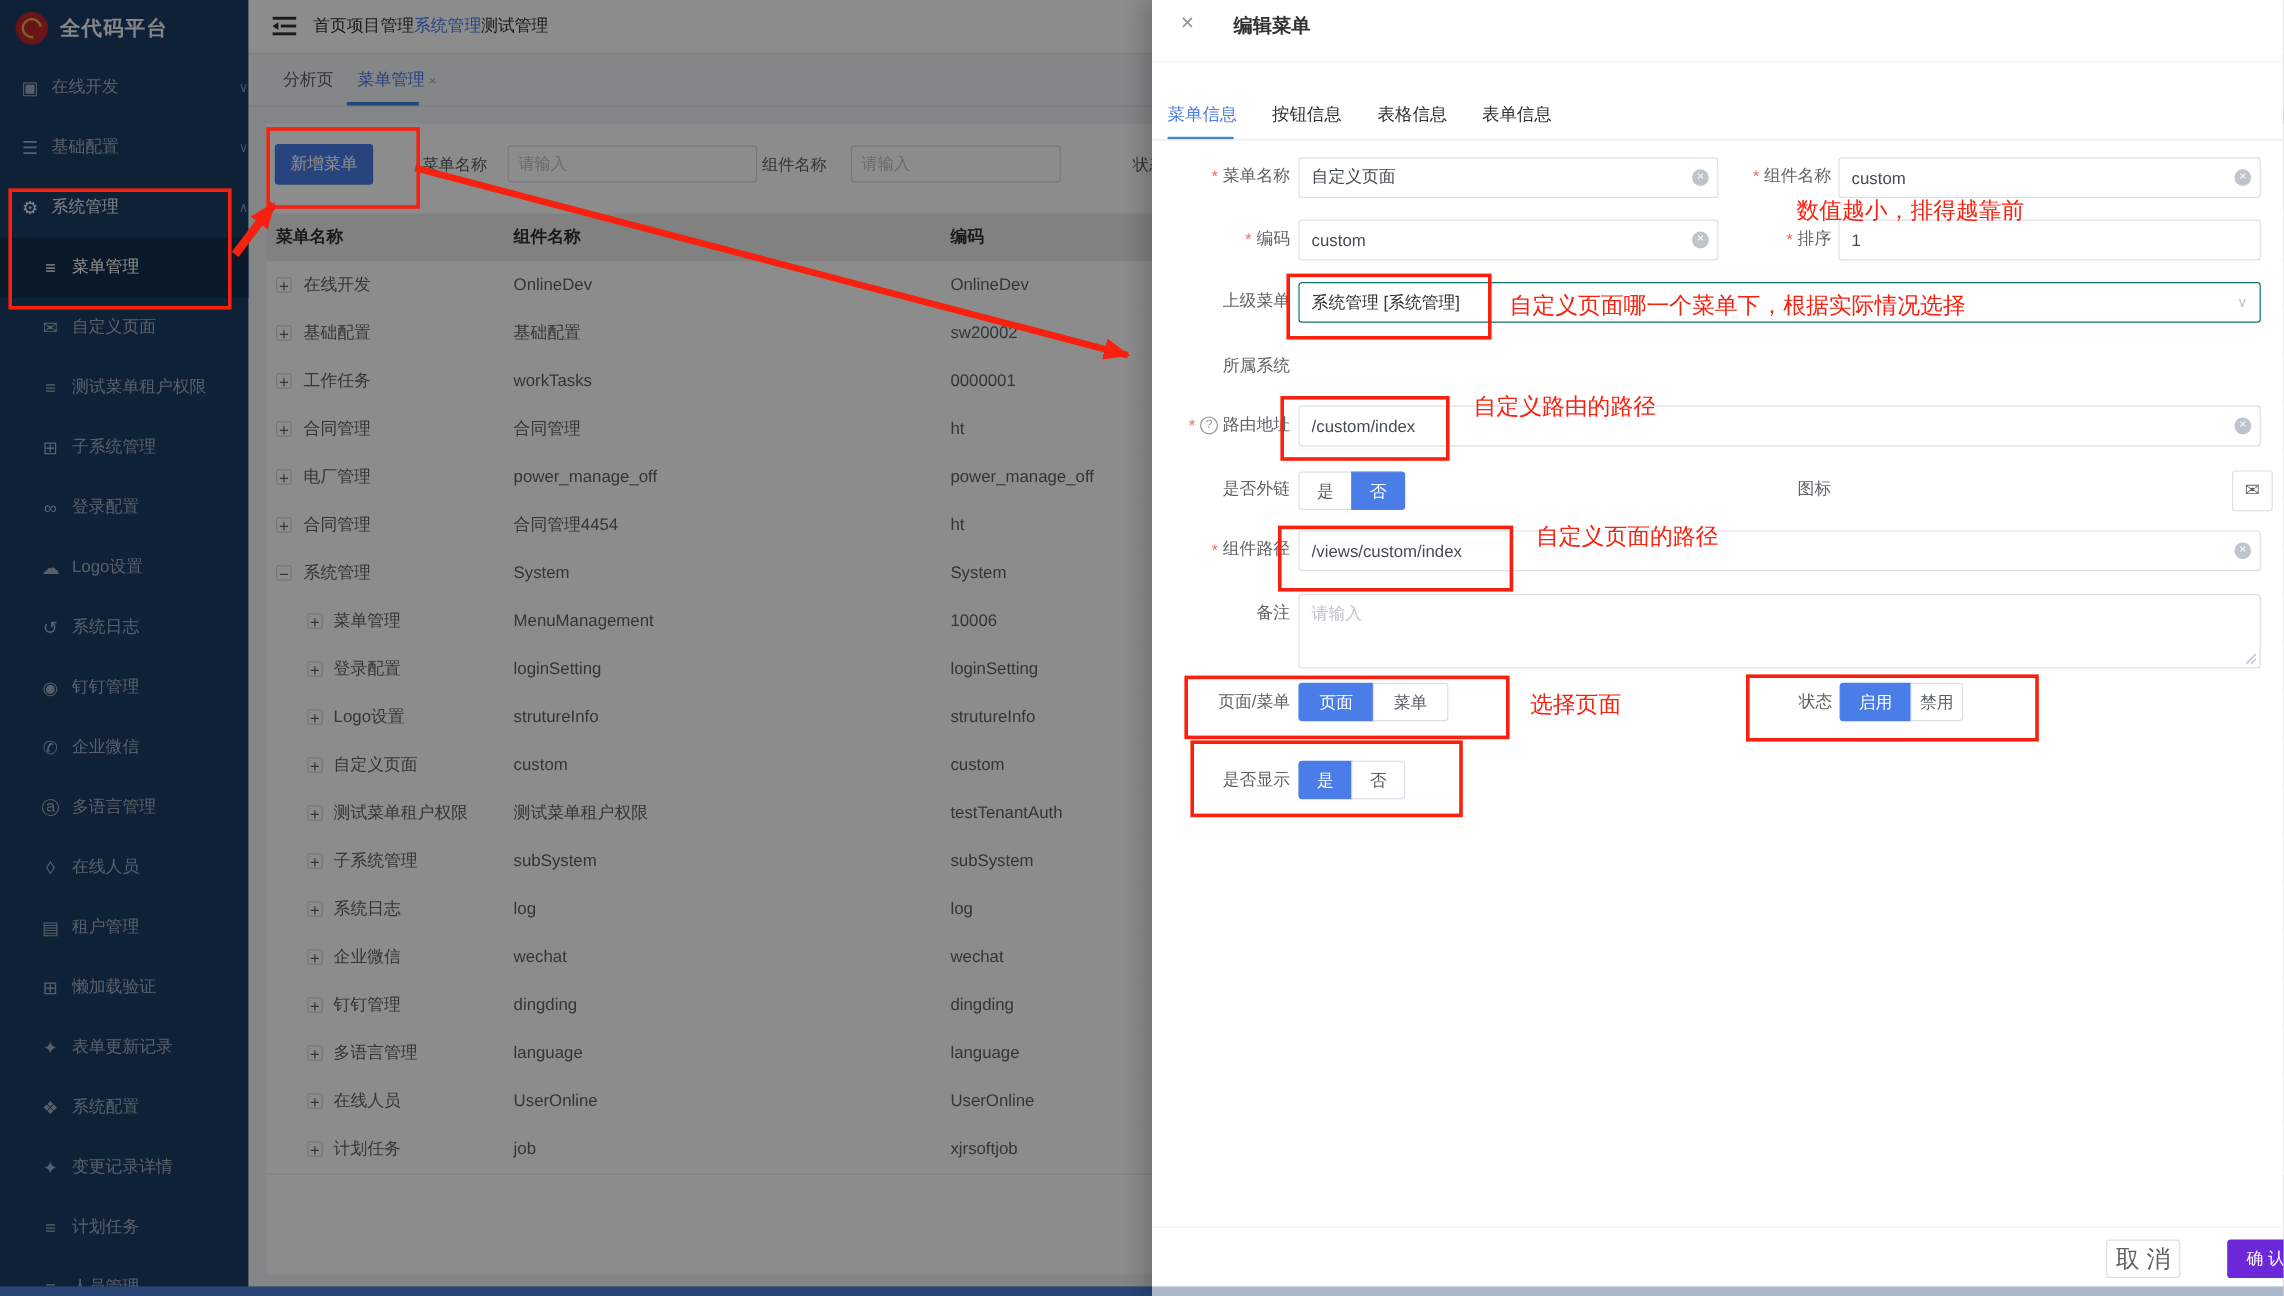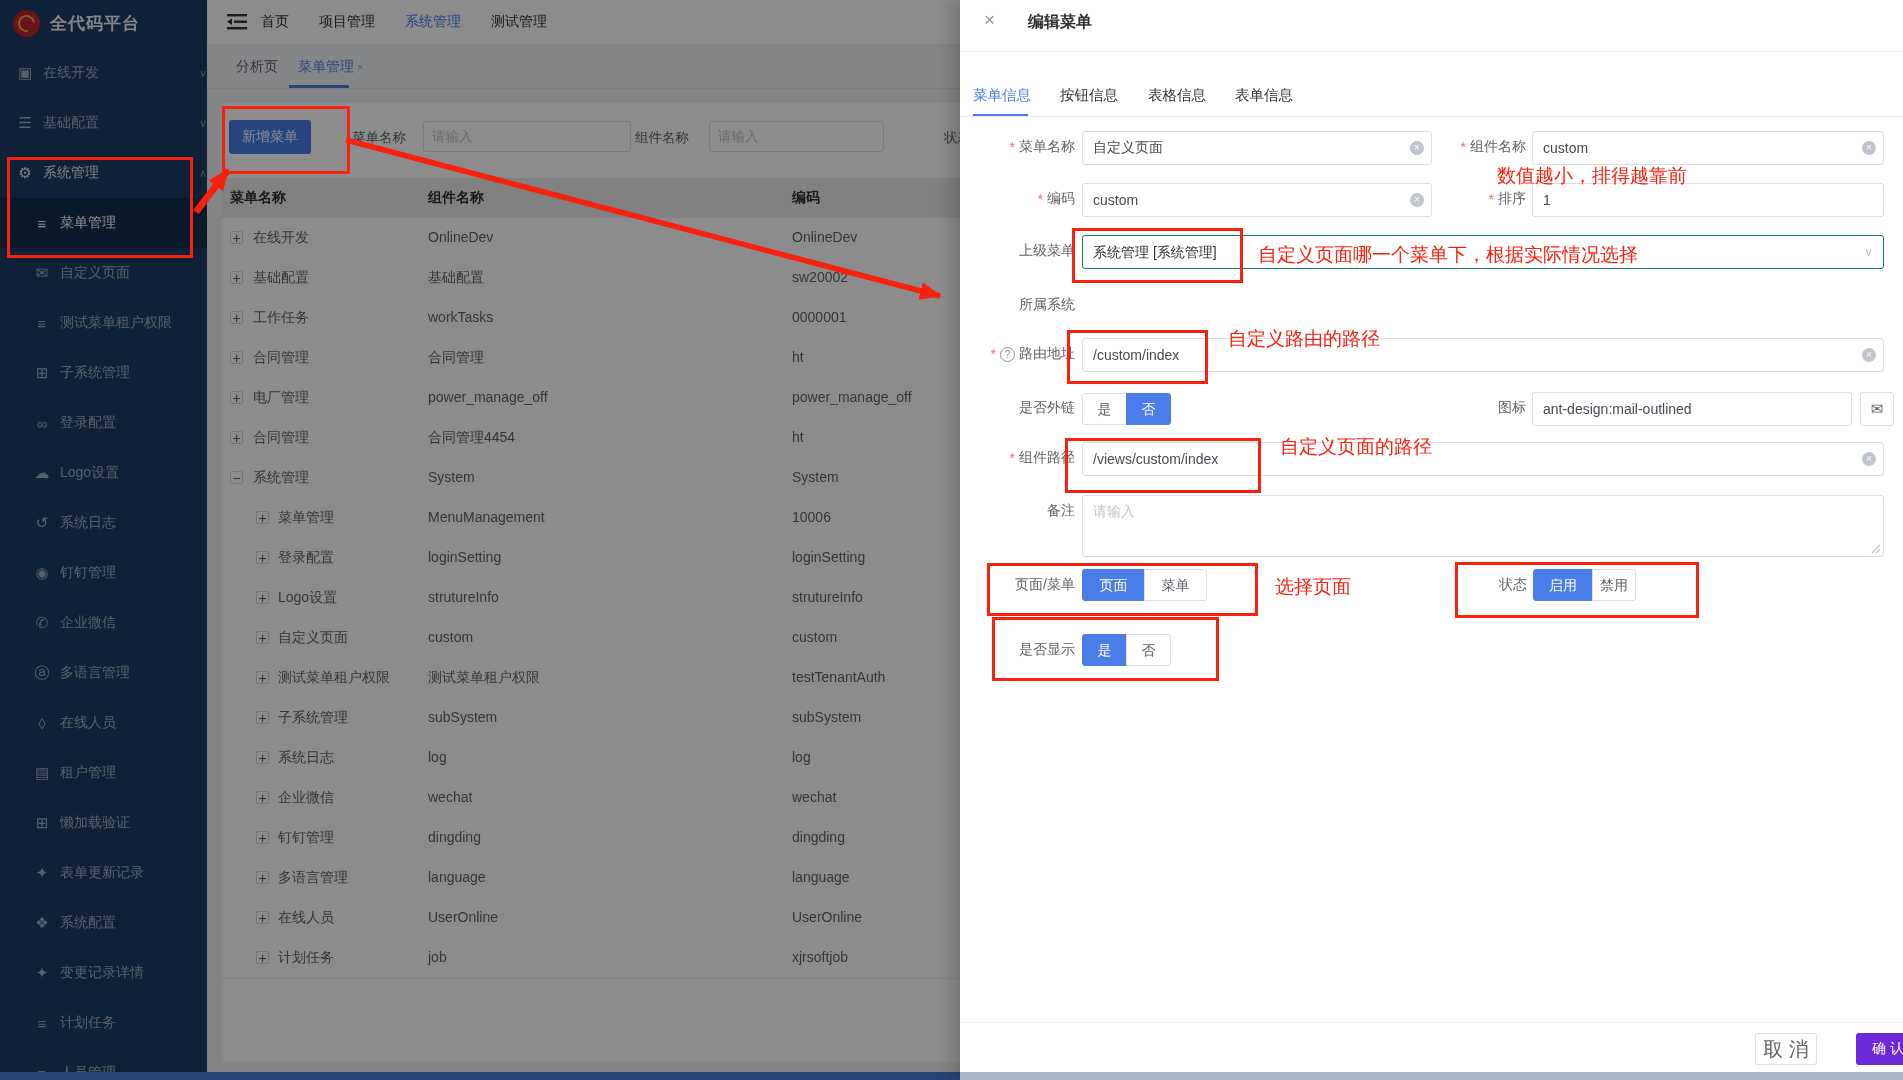--- a/index.html
+++ b/index.html
@@ -14,21 +14,21 @@
   .side-item{position:absolute;left:0;width:207px;height:50px;display:flex;align-items:center;color:#9fb0c2;font-size:14px;cursor:pointer;}
   .side-item .ic{width:18px;text-align:center;font-size:15px;margin-right:9px;flex:0 0 18px;}
   .side-item.lv0{padding-left:16px;}
   .side-item.lv1{padding-left:33px;}
   .side-item.parent-open{color:#e3eaf2;}
   .side-item.active{background:#122e4d;color:#ffffff;}
   .side-item .chev{position:absolute;right:16px;font-size:11px;color:#7e90a6;}
   
   #topnav{position:absolute;left:207px;top:0;width:1696px;height:44px;background:#ffffff;border-bottom:1px solid #ececec;z-index:5;}
   #collapse{position:absolute;left:20px;top:13px;width:20px;height:18px;cursor:pointer;}
-  #nav-items{position:absolute;left:54px;top:0;height:44px;display:flex;align-items:center;gap:30px;}
+  #nav-items{position:absolute;left:54px;top:0;height:44px;display:flex;align-items:center;}
   .nav-item{color:#303133;font-size:14px;cursor:pointer;}
   .nav-item.active{color:#4a7de8;}
   
   #tabbar{position:absolute;left:207px;top:45px;width:1696px;height:43px;background:#f3f4f6;border-bottom:1px solid #e2e5ea;z-index:5;}
   #tabbar .tab{position:absolute;top:0;height:43px;line-height:43px;font-size:14px;color:#5a5e66;cursor:pointer;}
   #tabbar .tab.active{color:#4a7de8;}
   #tabbar .tab .tclose{font-size:11px;color:#9aa3ae;margin-left:3px;}
   #tab-underline{position:absolute;left:82px;top:40px;width:60px;height:3px;background:#4a7de8;}
   
   #card{position:absolute;left:222px;top:103px;width:1681px;height:959px;background:#ffffff;z-index:1;}
@@ -411,21 +411,20 @@
     <span>是否外链</span>
   </div>
   <div class="toggle" style="left:122px;top:393px;" id="tg-external">
       <span class="tg" style="width: 45px;">是</span>
       <span class="tg sel" style="width: 45px;">否</span>
     </div>
 
   <div class="f-label" style="left:440px;top:399px;width:126px;">
     <span>图标</span>
   </div>
-  <input class="f-input noclear" style="left: 572px; top: 392px; width: 320px;" value="ant-design:mail-outlined">
   <div id="icon-btn" style="left:900px;top:392px;">✉</div>
 
   <div class="f-label" style="left:0;top:449px;width:115px;">
     <span class="req">*</span>
     <span>组件路径</span>
   </div>
   <input class="f-input" style="left: 122px; top: 442px; width: 802px;" value="/views/custom/index">
   <span class="clear-ic" style="left:902px;top:452px;">×</span>
 
   <div class="f-label" style="left:0;top:502px;width:115px;">

